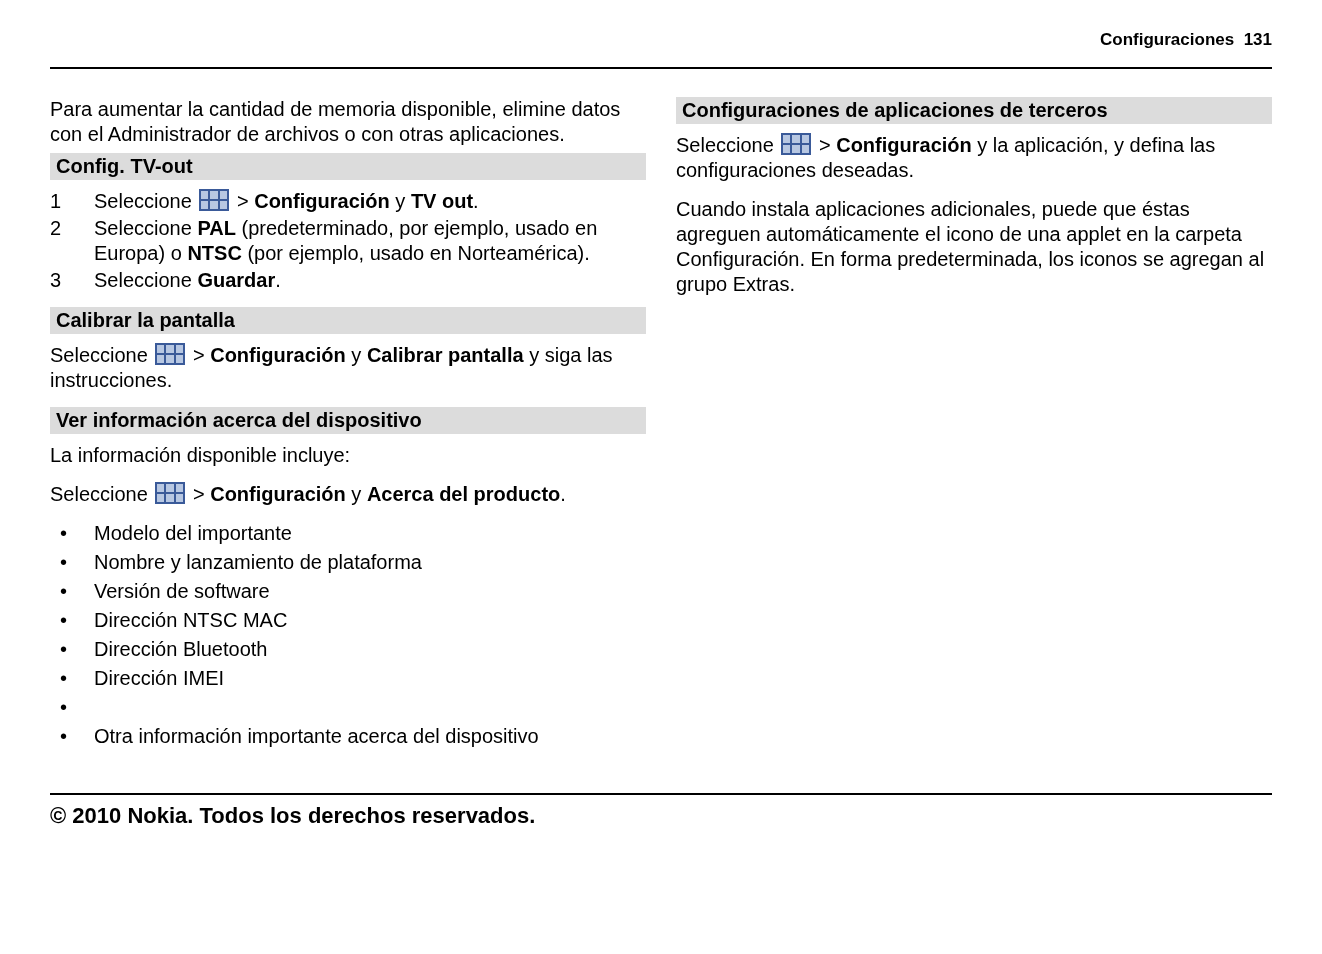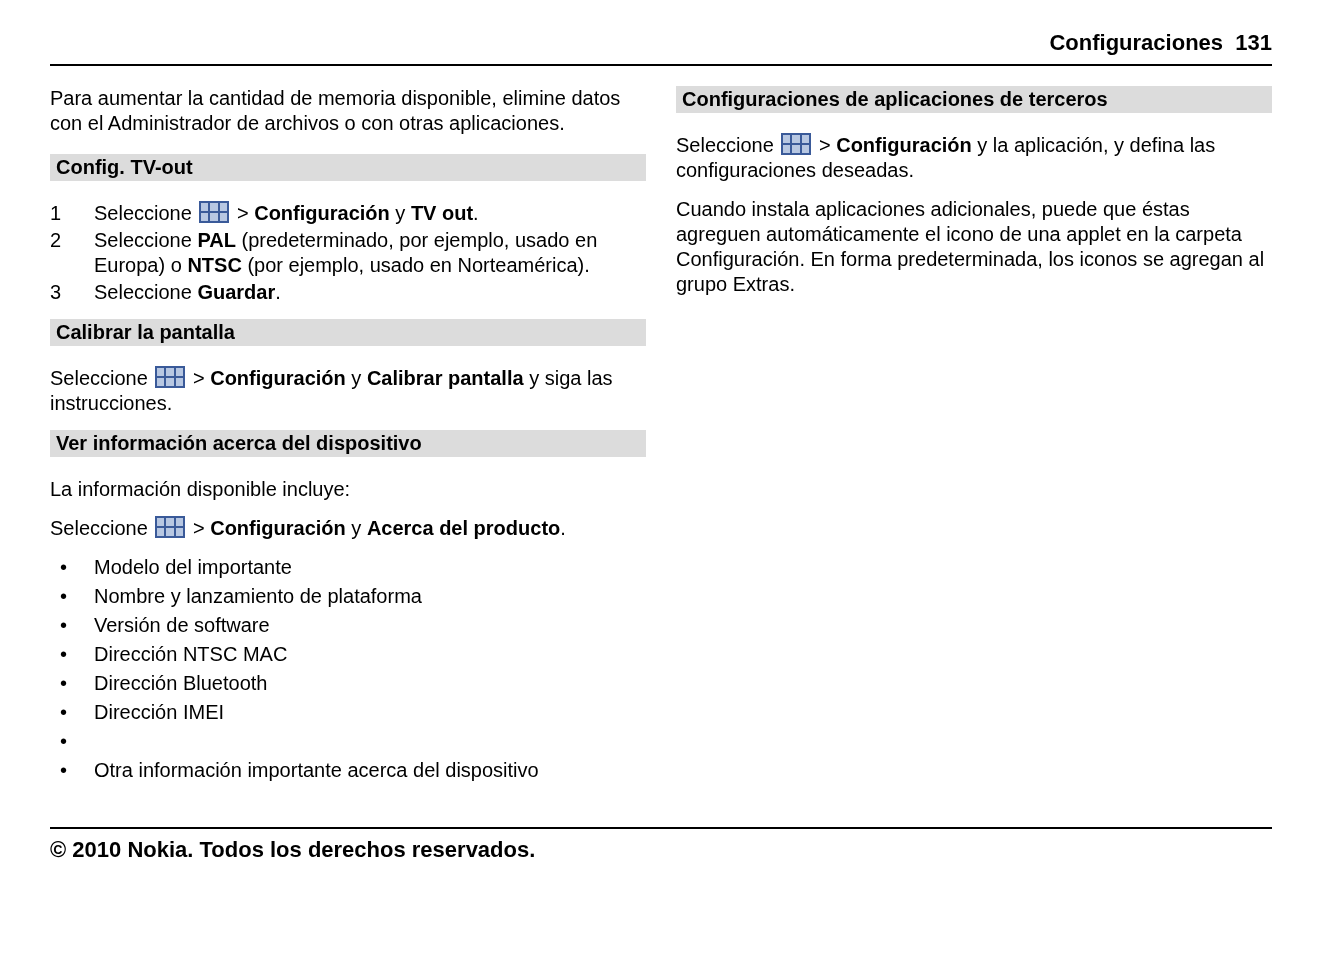--- a/index.html
+++ b/index.html
@@ -11,42 +11,42 @@
     font-size: 20px;
     color: #000;
     width: 1322px;
   }
   .page {
     padding: 30px 50px 20px 50px;
   }
   .header {
     text-align: right;
     font-weight: bold;
-    font-size: 22px;
-    padding-bottom: 8px;
+    font-size: 17px;
+    padding-bottom: 17px;
     border-bottom: 2px solid #000;
-    margin-bottom: 20px;
+    margin-bottom: 28px;
   }
   .columns {
     display: flex;
     gap: 30px;
   }
   .col {
     flex: 1;
     min-width: 0;
   }
   .intro {
-    margin-bottom: 18px;
+    margin-bottom: 6px;
     line-height: 1.25;
   }
   .section-title {
     background: #dcdcdc;
     font-weight: bold;
     padding: 2px 6px;
-    margin-bottom: 20px;
+    margin-bottom: 9px;
   }
   .step-list {
     list-style: none;
     padding: 0;
     margin: 2px 0 14px 0;
   }
   .step-list li {
     display: flex;
     align-items: flex-start;
     margin-bottom: 2px;

